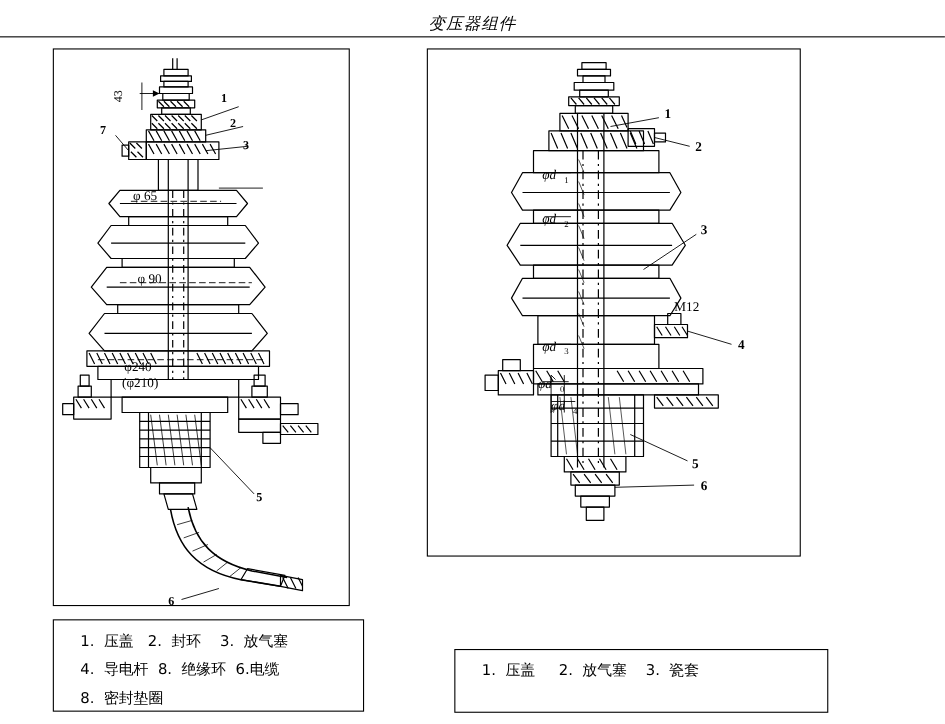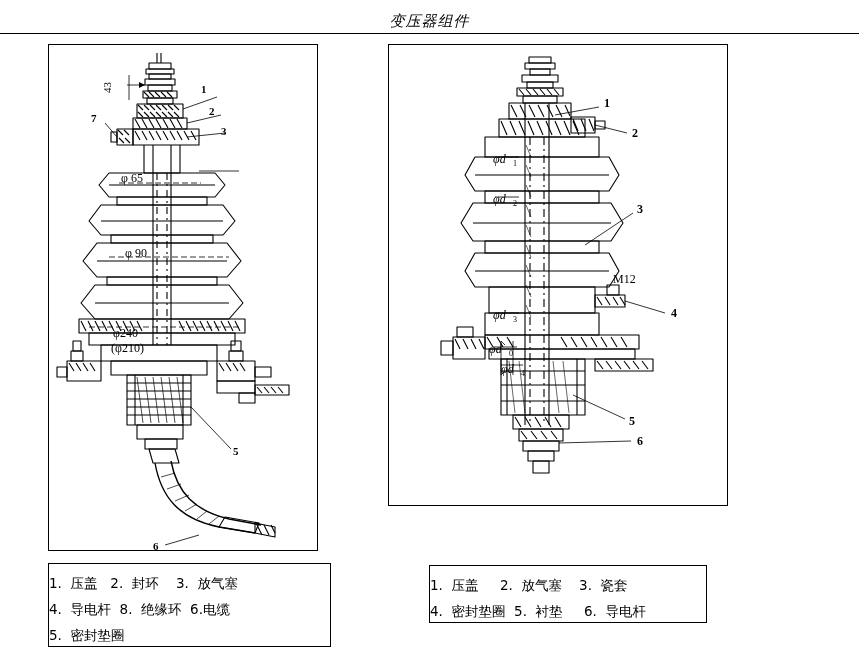--- a/index.html
+++ b/index.html
@@ -55,25 +55,25 @@
   .fig-svg { display: block; width: 100%; height: 100%; }
 
   
   .legend {
     position: absolute;
     border: 1px solid #000;
     background: #fff;
     font-family: "DejaVu Sans", sans-serif;
     font-size: 13.5px;
     line-height: 26px;
-    padding: 6px 10px 8px 0;
+    padding: 6px 10px 8px 24px;
     box-sizing: border-box;
   }
   #legend-left  { left: 48px;  top: 563px; width: 283px; height: 84px; }
-  #legend-right { left: 413px; top: 565px; width: 278px; height: 58px; margin-left: 16px; }
+  #legend-right { left: 413px; top: 590px; width: 340px; height: 58px; }
   .legend-line { white-space: pre; }
 
   
   text {
     font-family: "Liberation Serif", serif;
   }
 </style>
 </head>
 <body>
 
@@ -327,21 +327,20 @@
         <text x="112" y="328" font-style="italic">φd</text>
         <text x="132" y="331" font-size="8">4</text>
         <text x="224" y="238" font-size="12">M12</text>
       </g>
     </svg>
   </div>
 
   <div class="legend" id="legend-left">
     <div class="legend-line">1.  压盖   2.  封环    3.  放气塞</div>
     <div class="legend-line">4.  导电杆  8.  绝缘环  6.电缆</div>
-    <div class="legend-line">5.  密封垫圈</div>
+    <div class="legend-line">8.  密封垫圈</div>
   </div>
 
   <div class="legend" id="legend-right">
     <div class="legend-line">1.  压盖     2.  放气塞    3.  瓷套</div>
-    <div class="legend-line">4.  密封垫圈  5.  衬垫     6.  导电杆</div>
   </div>
 
 </div>
 
 </body></html>

